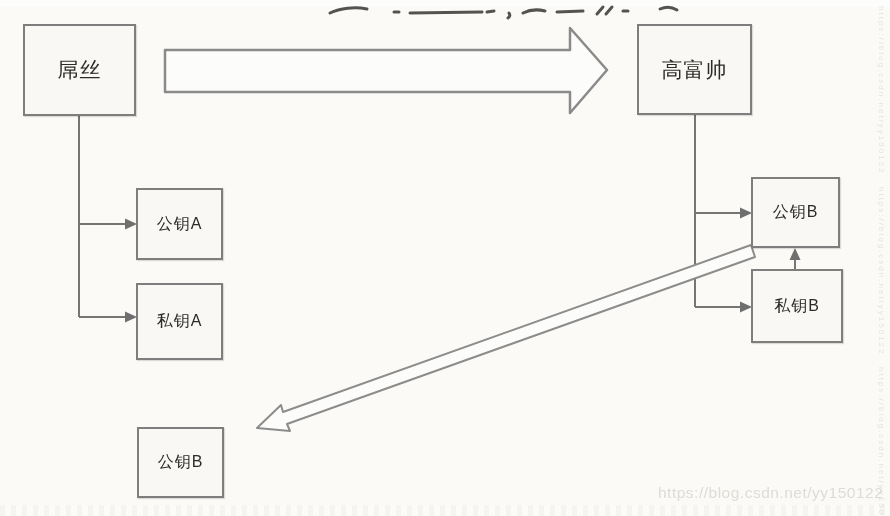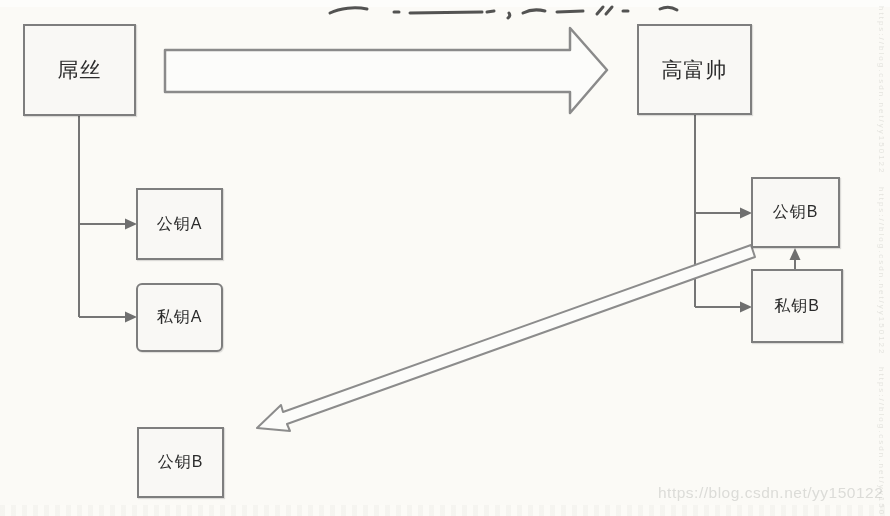--- a/index.html
+++ b/index.html
@@ -34,21 +34,21 @@
     display:flex;align-items:center;justify-content:center;
     color:var(--text,#2b2b2b);
     box-shadow:1px 1px 1px rgba(0,0,0,0.12);
     letter-spacing:1px;
   }
   .node-lg{font-size:21px;}
   .node-sm{font-size:16px;}
   #node-diaosi{left:23px;top:24px;width:113px;height:92px;}
   #node-gaofushuai{left:637px;top:24px;width:115px;height:91px;}
   #node-pub-a{left:136px;top:188px;width:87px;height:72px;}
-  #node-priv-a{left:136px;top:283px;width:87px;height:69px;border-radius:6px;}
+  #node-priv-a{left:136px;top:283px;width:87px;height:77px;}
   #node-pub-b{left:751px;top:177px;width:89px;height:71px;}
   #node-priv-b{left:751px;top:269px;width:92px;height:74px;text-align:center;}
   #node-pub-b-recv{left:137px;top:427px;width:87px;height:71px;}
   .watermark-bottom{
     position:absolute;z-index:3;
     left:658px;top:484px;
     font-size:15.5px;
     color:var(--watermark,#dcdcd8);
     letter-spacing:0.5px;
     white-space:nowrap;

